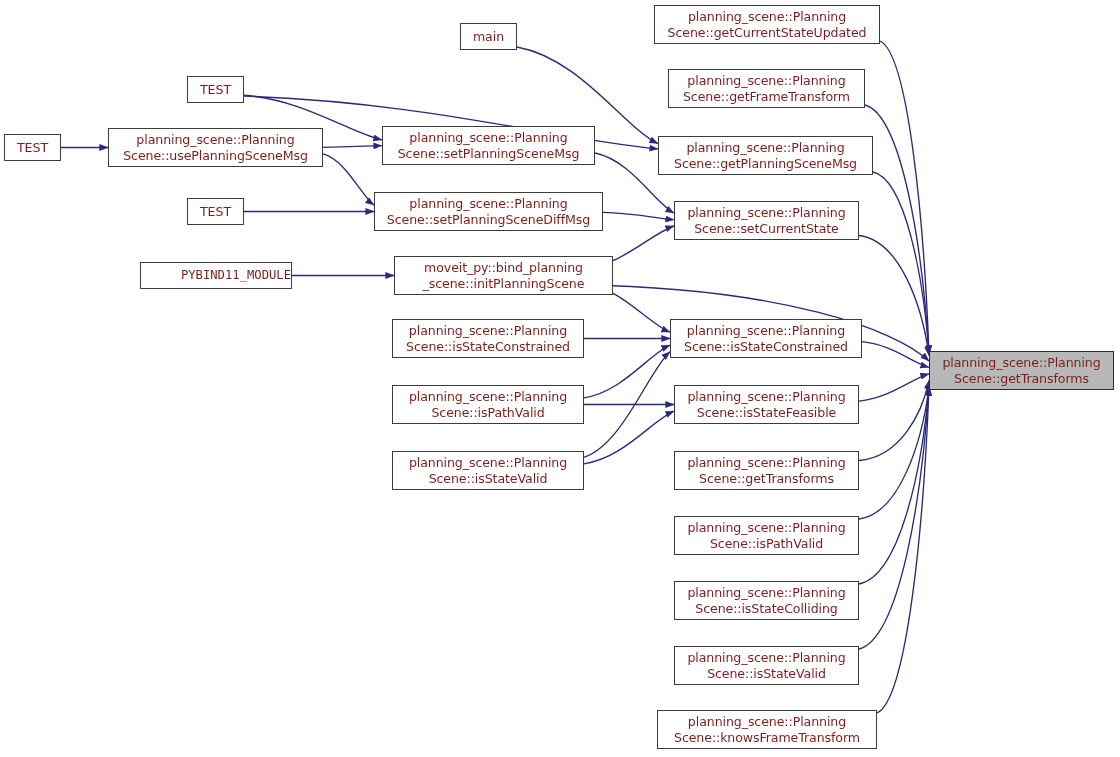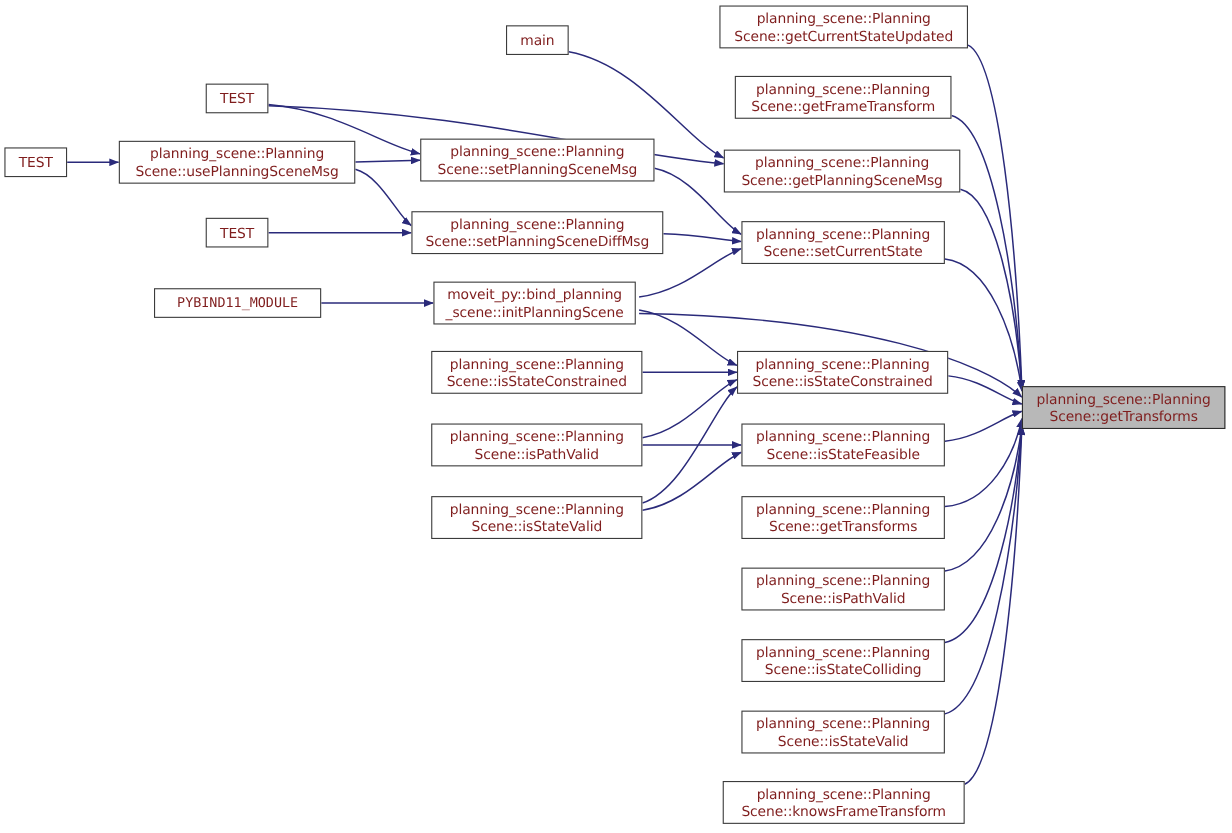--- a/index.html
+++ b/index.html
@@ -93,29 +93,29 @@
         <path d="M 859 519 C 899.6 513.72, 922 442.44, 929 387" stroke="#2a2a7a" marker-end="url(#arrowhead)"></path>
         <path d="M 859 584 C 899.6 576.12, 922 469.74, 929 387" stroke="#2a2a7a" marker-end="url(#arrowhead)"></path>
         <path d="M 859 649 C 899.6 638.52, 922 497.03999999999996, 929 387" stroke="#2a2a7a" marker-end="url(#arrowhead)"></path>
         <path d="M 877 713 C 907.16 699.96, 923.8 523.92, 929 387" stroke="#2a2a7a" marker-end="url(#arrowhead)"></path>
       </g>
   </svg>
   <div id="node-layer">
       <div class="node" style="left: 4px; top: 134px; width: 57px; height: 27px;"><span class="node-label">TEST</span></div>
       <div class="node" style="left: 187px; top: 76px; width: 57px; height: 27px;"><span class="node-label">TEST</span></div>
       <div class="node" style="left: 187px; top: 198px; width: 57px; height: 27px;"><span class="node-label">TEST</span></div>
-      <div class="node mono" style="left: 140px; top: 262px; width: 152px; height: 27px;"><span class="node-label">PYBIND11_MODULE</span></div>
+      <div class="node mono" style="left: 140px; top: 262px; width: 152px; height: 27px; justify-content: flex-end;"><span class="node-label">PYBIND11_MODULE</span></div>
       <div class="node" style="left: 108px; top: 128px; width: 215px; height: 39px;"><span class="node-label">planning_scene::Planning
 Scene::usePlanningSceneMsg</span></div>
       <div class="node" style="left: 460px; top: 23px; width: 57px; height: 27px;"><span class="node-label">main</span></div>
       <div class="node" style="left: 382px; top: 126px; width: 213px; height: 39px;"><span class="node-label">planning_scene::Planning
 Scene::setPlanningSceneMsg</span></div>
       <div class="node" style="left: 374px; top: 192px; width: 229px; height: 39px;"><span class="node-label">planning_scene::Planning
 Scene::setPlanningSceneDiffMsg</span></div>
-      <div class="node" style="left: 394px; top: 256px; width: 184px; height: 39px; align-items: center;"><span class="node-label">moveit_py::bind_planning
+      <div class="node" style="left: 394px; top: 256px; width: 219px; height: 39px; align-items: center;"><span class="node-label">moveit_py::bind_planning
 _scene::initPlanningScene</span></div>
       <div class="node" style="left: 392px; top: 319px; width: 192px; height: 39px;"><span class="node-label">planning_scene::Planning
 Scene::isStateConstrained</span></div>
       <div class="node" style="left: 392px; top: 385px; width: 192px; height: 39px;"><span class="node-label">planning_scene::Planning
 Scene::isPathValid</span></div>
       <div class="node" style="left: 392px; top: 451px; width: 192px; height: 39px;"><span class="node-label">planning_scene::Planning
 Scene::isStateValid</span></div>
       <div class="node" style="left: 654px; top: 5px; width: 226px; height: 39px;"><span class="node-label">planning_scene::Planning
 Scene::getCurrentStateUpdated</span></div>
       <div class="node" style="left: 668px; top: 69px; width: 197px; height: 39px;"><span class="node-label">planning_scene::Planning

